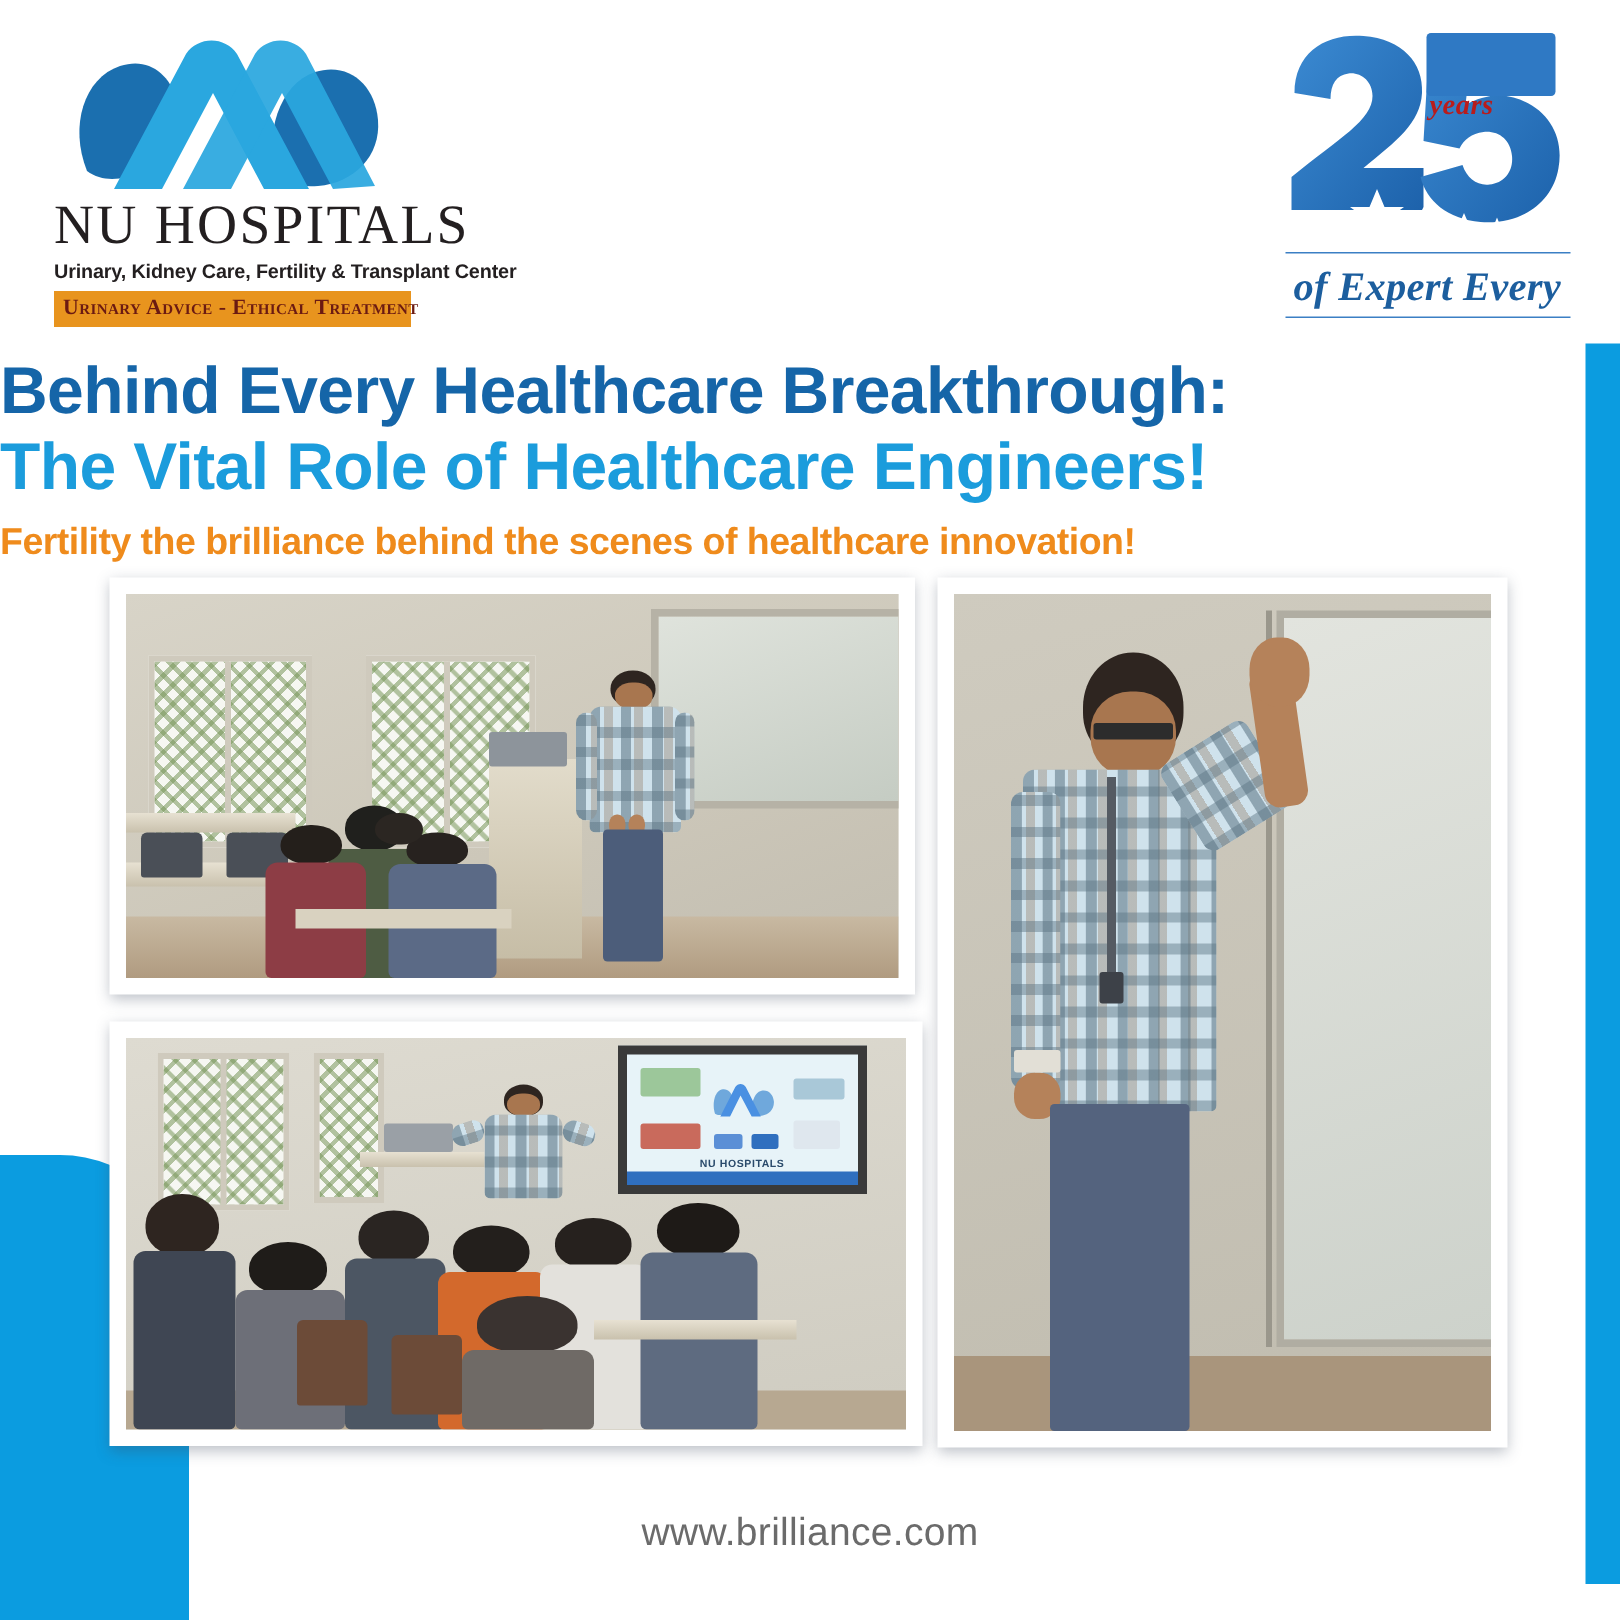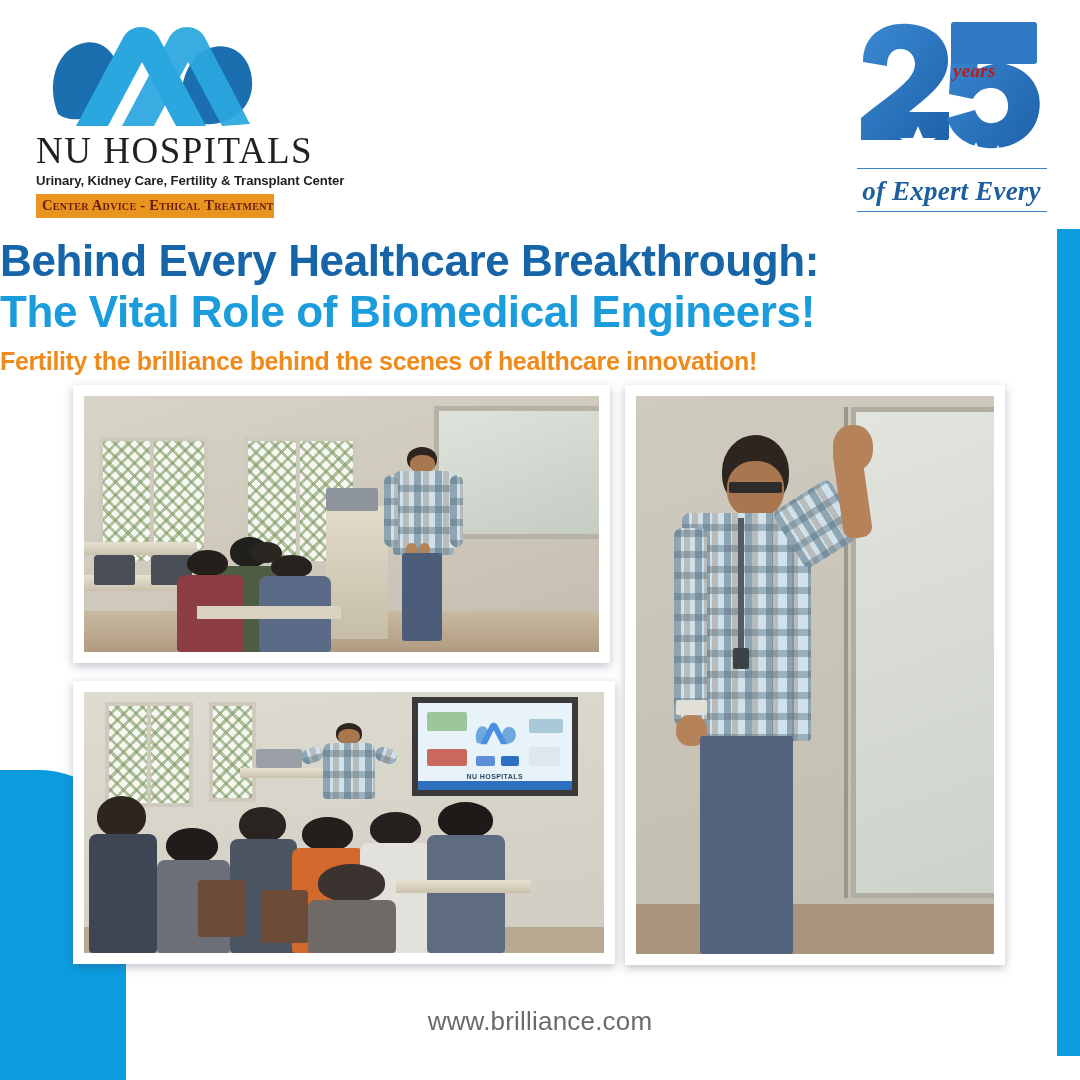--- a/index.html
+++ b/index.html
@@ -246,21 +246,21 @@
     <div class="logo-mark">
       <svg width="238" height="108" viewBox="0 0 238 108">
         <path d="M22 92 C10 62 20 30 44 22 C62 16 76 26 82 44 L70 78 C64 94 38 104 22 92 Z" fill="#1b6faf"></path>
         <path d="M148 96 C140 68 150 34 174 26 C196 19 214 34 216 58 C218 82 200 100 176 102 C164 103 152 100 148 96 Z" fill="#1b6faf"></path>
         <path d="M40 104 L88 14 C96 2 114 2 122 14 L170 104 L140 104 L106 40 L72 104 Z" fill="#2aa7df"></path>
         <path d="M86 104 L134 14 C142 2 160 2 168 14 L214 102 L186 104 L152 40 L118 104 Z" fill="#2aa7df" opacity="0.93"></path>
       </svg>
     </div>
     <div class="logo-word">NU HOSPITALS</div>
     <div class="logo-sub">Urinary, Kidney Care, Fertility &amp; Transplant Center</div>
-    <div class="logo-tagline">Center Advice - Ethical Treatment</div>
+    <div class="logo-tagline">Urinary Advice - Ethical Treatment</div>
   </div>
 
   <div class="logo-25">
     <svg width="205" height="150" viewBox="0 0 205 150">
       <defs>
         <linearGradient id="g25" x1="0" y1="0" x2="1" y2="1">
           <stop offset="0%" stop-color="#3b8ad2"></stop>
           <stop offset="100%" stop-color="#1d62ab"></stop>
         </linearGradient>
       </defs>
@@ -286,21 +286,21 @@
       </g>
     </svg>
     <div class="anniv-tag">years</div>
     <div class="anniv-rule top"></div>
     <div class="anniv-care">of Expert Every</div>
     <div class="anniv-rule bot"></div>
   </div>
 
   <div class="headline">
     <div class="hl-1">Behind Every Healthcare Breakthrough:</div>
-    <div class="hl-2">The Vital Role of  Biomedical Engineers!</div>
+    <div class="hl-2">The Vital Role of  Healthcare Engineers!</div>
     <div class="hl-3">Fertility the brilliance behind the scenes of healthcare innovation!</div>
   </div>
 
   <div class="photo" id="photo-topleft">
     <div class="canvas">
       <div class="wall"></div>
       <div class="floor" style="height:16%; background:linear-gradient(180deg,#c8b9a2,#b09b80);"></div>
 
       <div class="window" style="left:3%; top:16%; width:21%; height:50%;">
         <div class="mullion" style="left:46%;"></div>

